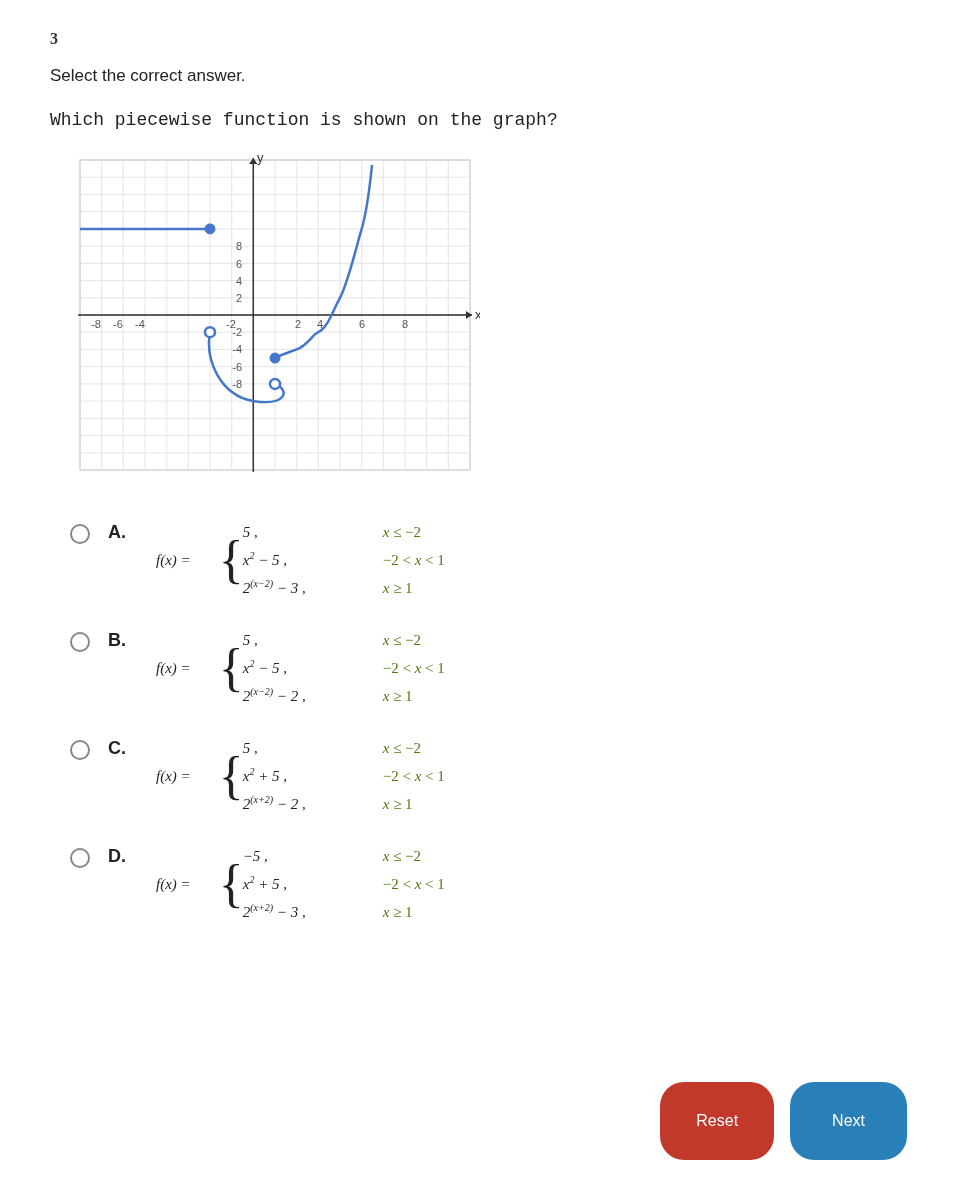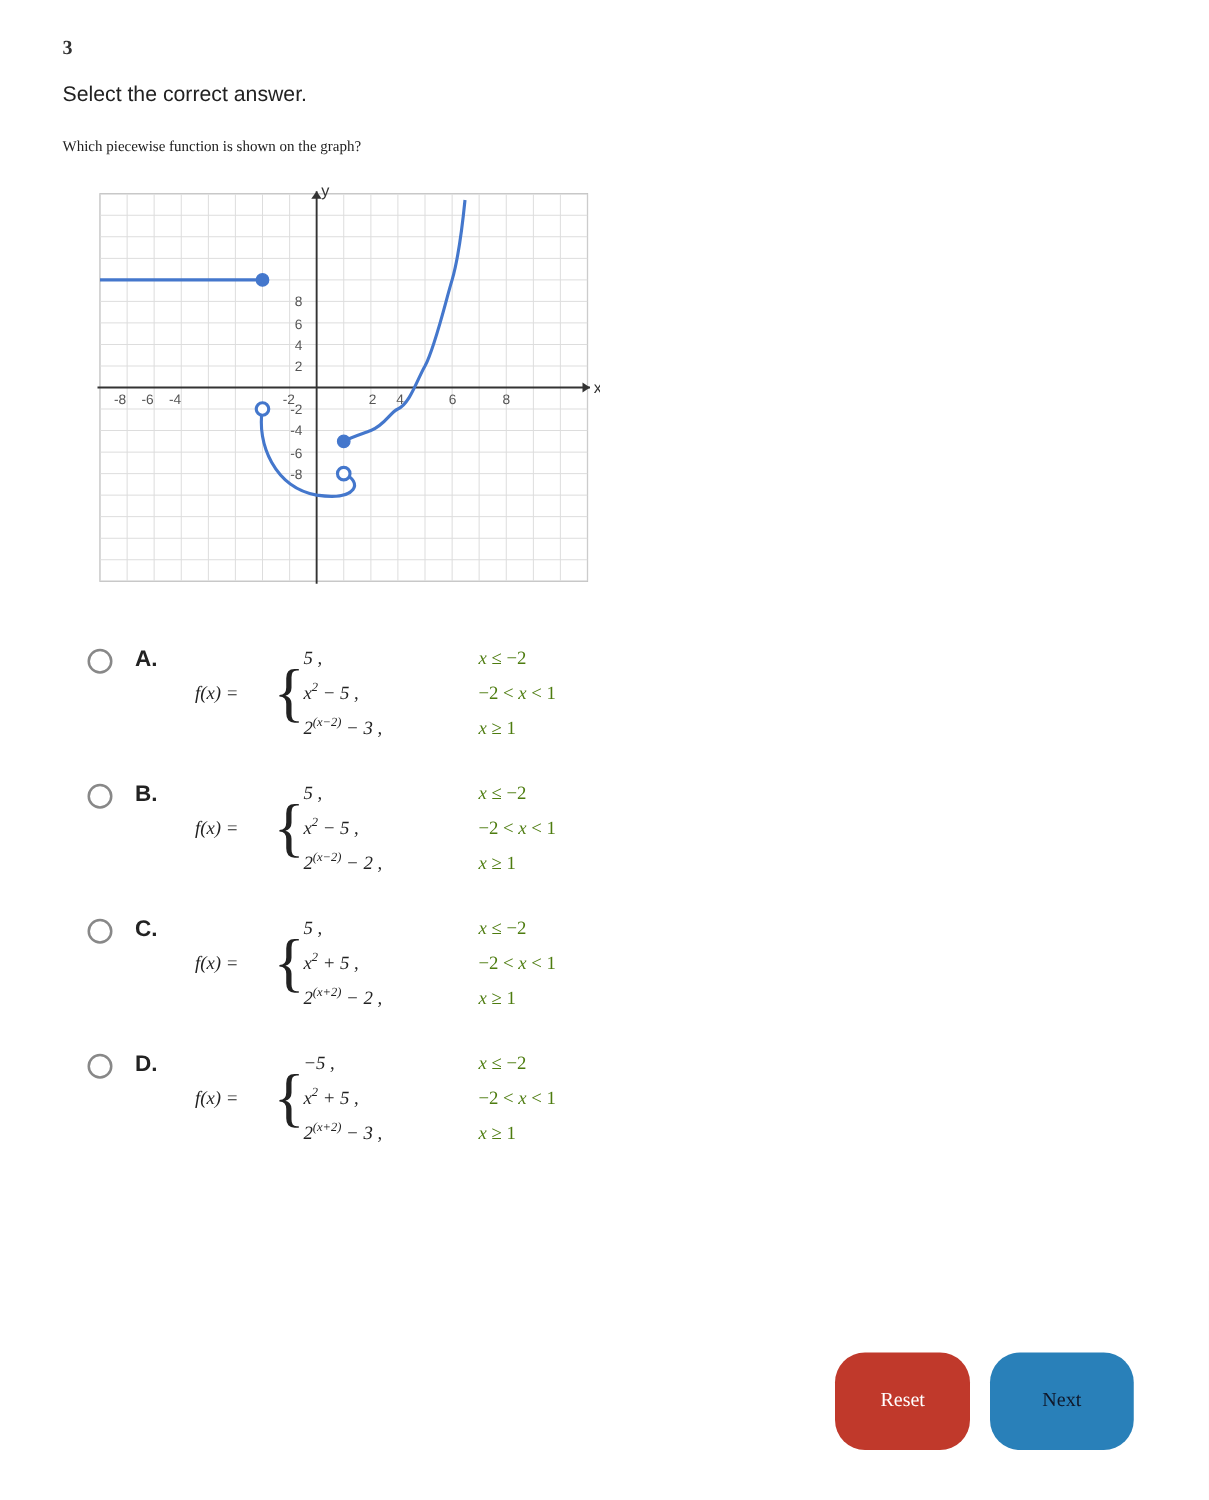--- a/index.html
+++ b/index.html
@@ -23,24 +23,24 @@
       color: #333;
       margin-bottom: 18px;
     }
     .instruction {
       font-size: 17px;
       color: #222;
       margin-bottom: 24px;
       font-family: Arial, sans-serif;
     }
     .question-text {
-      font-size: 12px;
+      font-size: 18px;
       color: #222;
       margin-bottom: 20px;
-      font-family: Liberation Serif, serif;
+      font-family: Liberation Mono, monospace;
     }
     .graph-container {
       width: 430px;
       height: 340px;
       margin-bottom: 30px;
       position: relative;
     }
     .answers {
       display: flex;
       flex-direction: column;
@@ -127,31 +127,31 @@
       gap: 16px;
     }
     .btn-reset {
       background: #c0392b;
       color: #fff;
       border: none;
       border-radius: 24px;
       padding: 14px 36px;
       font-size: 16px;
       cursor: pointer;
-      font-family: Liberation Serif, serif;
+      font-family: Liberation Sans, sans-serif;
     }
     .btn-next {
       background: #2980b9;
-      color: #0f172a;
+      color: #ffffff;
       border: none;
       border-radius: 24px;
       padding: 30px 42px;
       font-size: 16px;
       cursor: pointer;
-      font-family: Liberation Serif, serif;
+      font-family: Liberation Sans, sans-serif;
     }
     .graph-svg {
       width: 430px;
       height: 340px;
     }
   </style>
 </head>
 <body>
 
 <div class="page">

